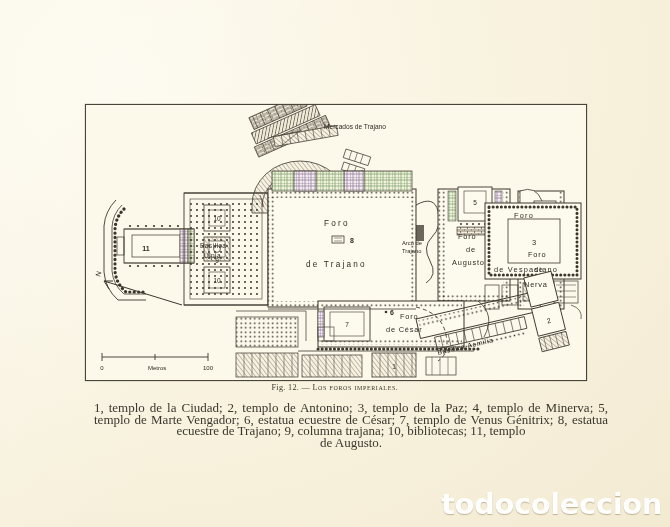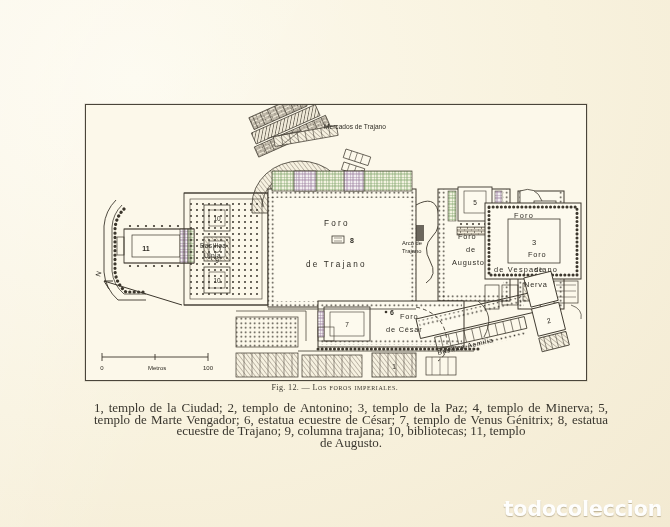--- a/index.html
+++ b/index.html
@@ -44,21 +44,21 @@
     position:absolute;left:78px;width:514px;top:402px;
     font-size:13px;line-height:11.6px;text-align:justify;
     color:#3a372f;text-align-last:center;margin-left:16px;
   }
   .legend .last{display:block;text-align:center;}
 
   
   .watermark{
     position:absolute;right:8px;bottom:6px;
     font-family:"DejaVu Sans", sans-serif;
-    font-weight:bold;font-size:21px;letter-spacing:-0.4px;
+    font-weight:bold;font-size:29px;letter-spacing:-0.4px;
     color:#ffffff;
     text-shadow:0 1px 1px rgba(120,105,70,.45);
     opacity:.96;
   }
   
   .mlabel{font-family:"Liberation Sans", sans-serif;fill:#2e2b24;}
 </style>
 </head>
 <body>
 

